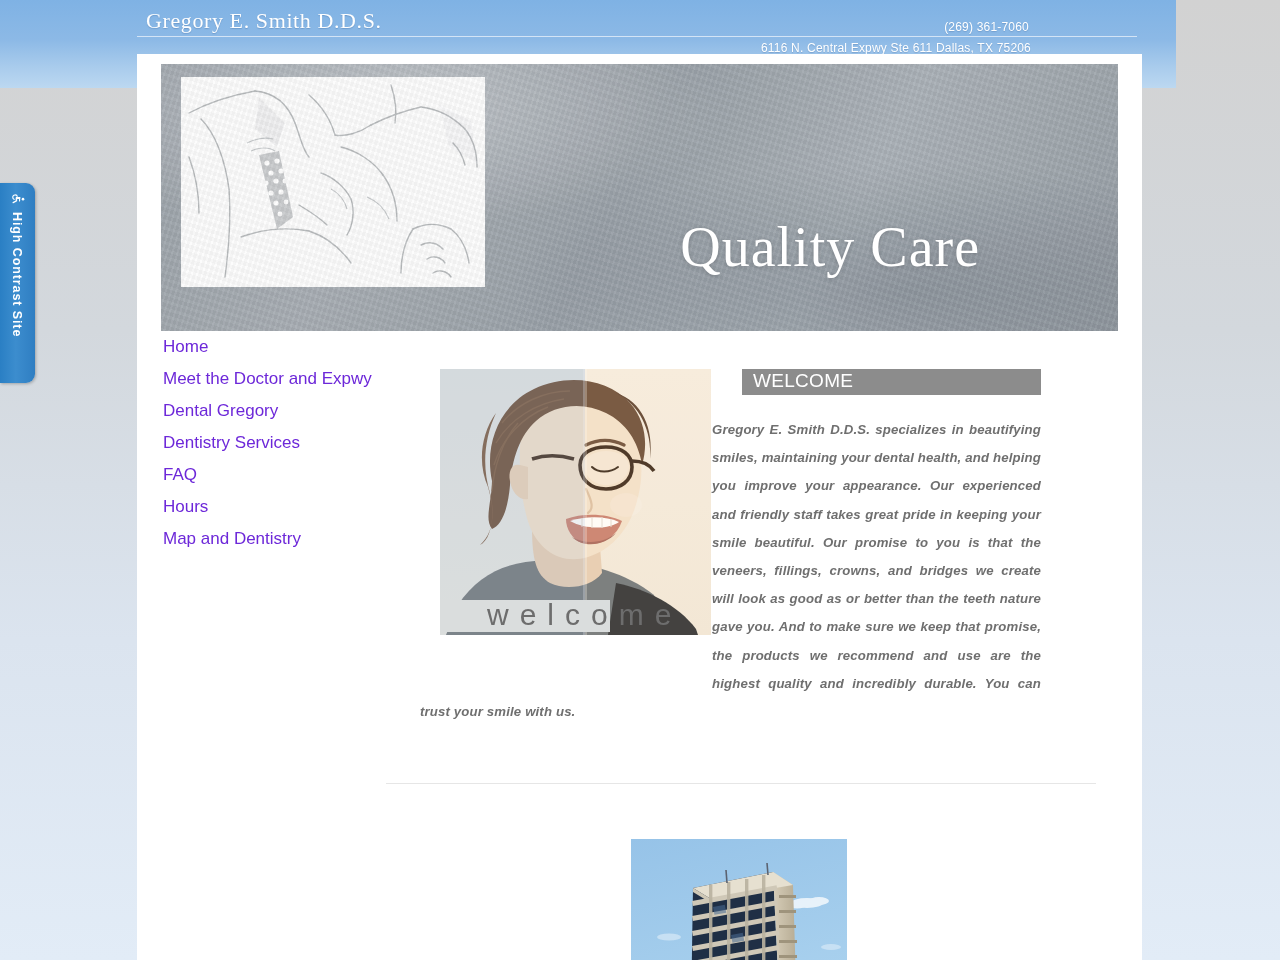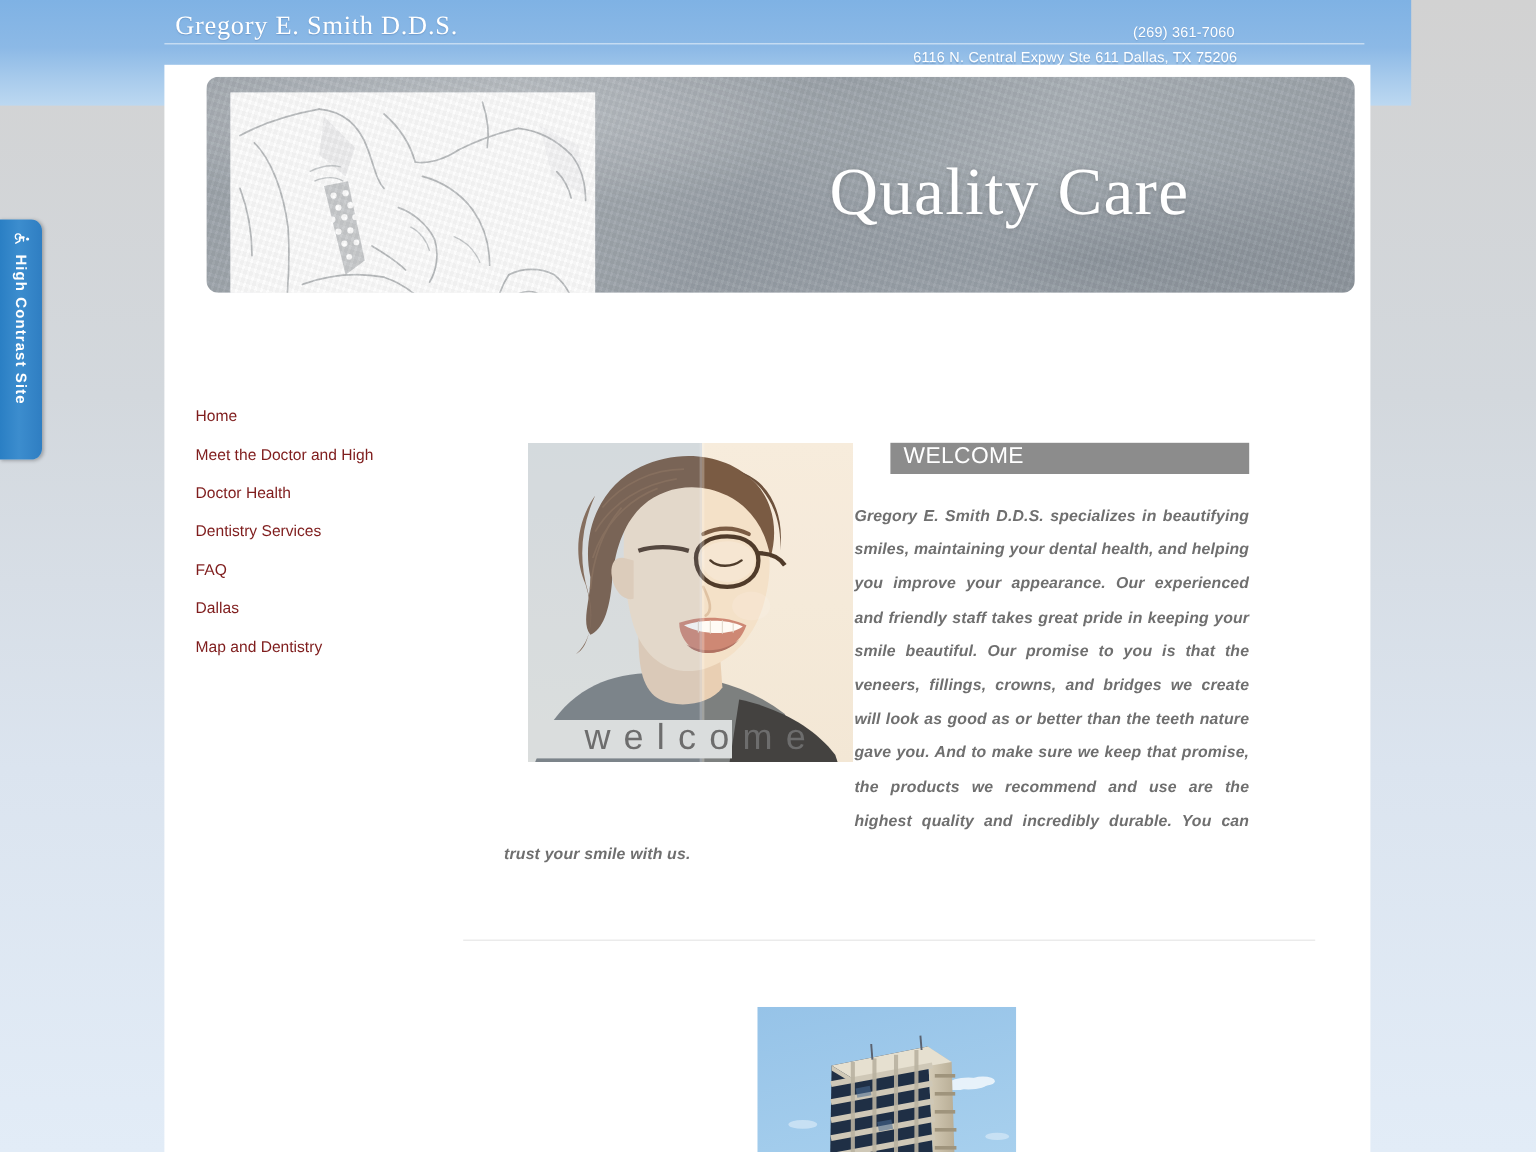--- a/index.html
+++ b/index.html
@@ -83,28 +83,27 @@
   
   #page {
     position: absolute; left: 137px; top: 54px;
     width: 1005px; height: 906px;
     background: #ffffff;
   }
 
   
   #banner {
     position: absolute; left: 24px; top: 10px;
-    width: 957px; height: 180px;
-    border-radius: 10px;
+    width: 957px; height: 267px;
+    border-radius: 0;
     overflow: hidden;
     background:
       radial-gradient(ellipse 60% 70% at 22% 18%, rgba(255,255,255,.30), rgba(255,255,255,0) 62%),
       radial-gradient(ellipse 70% 80% at 78% 85%, rgba(90,100,112,.30), rgba(90,100,112,0) 60%),
       linear-gradient(118deg, #9ba2a9 0%, #a7adb3 25%, #9aa1a8 48%, #aab1b7 70%, #969da4 100%);
-    margin-left: 11px;
   }
   #banner::after {
     content: "";
     position: absolute; inset: 0;
     background:
       repeating-linear-gradient(107deg, rgba(255,255,255,.05) 0 2px, rgba(0,0,0,.035) 2px 5px),
       repeating-linear-gradient(17deg, rgba(255,255,255,.035) 0 3px, rgba(0,0,0,.03) 3px 7px);
     opacity: .75;
     pointer-events: none;
   }
@@ -126,22 +125,22 @@
     z-index: 3;
   }
 
   
   #nav {
     position: absolute; left: 26px; top: 277px;
     width: 220px;
   }
   .nav-item {
     display: block;
-    font-size: 13px;
-    color: #7f1d1d;
+    font-size: 17px;
+    color: #6d28d9;
     line-height: 32px;
     text-decoration: none;
     cursor: pointer;
     white-space: nowrap;
   }
 
   
   #welcome-photo {
     position: absolute; left: 303px; top: 315px;
     width: 271px; height: 266px;
@@ -283,25 +282,25 @@
           <path d="M150 112 C158 116 164 124 166 132"></path>
           <path d="M186 120 C196 124 204 132 208 142"></path>
         </g>
       </svg>
     </div>
     <div id="banner-headline">Quality Care</div>
   </div>
 
   <nav id="nav">
     <a class="nav-item">Home</a>
-    <a class="nav-item">Meet the Doctor and High</a>
-    <a class="nav-item">Doctor Health</a>
+    <a class="nav-item">Meet the Doctor and Expwy</a>
+    <a class="nav-item">Dental Gregory</a>
     <a class="nav-item">Dentistry Services</a>
     <a class="nav-item">FAQ</a>
-    <a class="nav-item">Dallas</a>
+    <a class="nav-item">Hours</a>
     <a class="nav-item">Map and Dentistry</a>
   </nav>
 
   <div id="welcome-photo">
     <svg width="271" height="266" viewBox="0 0 271 266" aria-hidden="true">
       <defs>
         <linearGradient id="bgL" x1="0" y1="0" x2="0" y2="1">
           <stop offset="0" stop-color="#dfe4e6"></stop>
             <stop offset="1" stop-color="#e8e9e6"></stop>
         </linearGradient>

